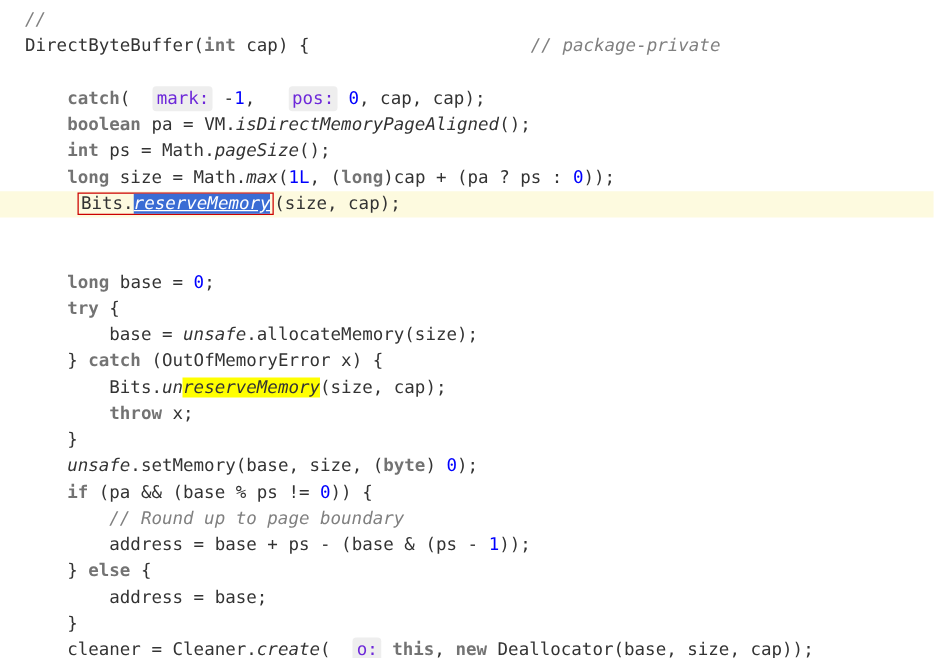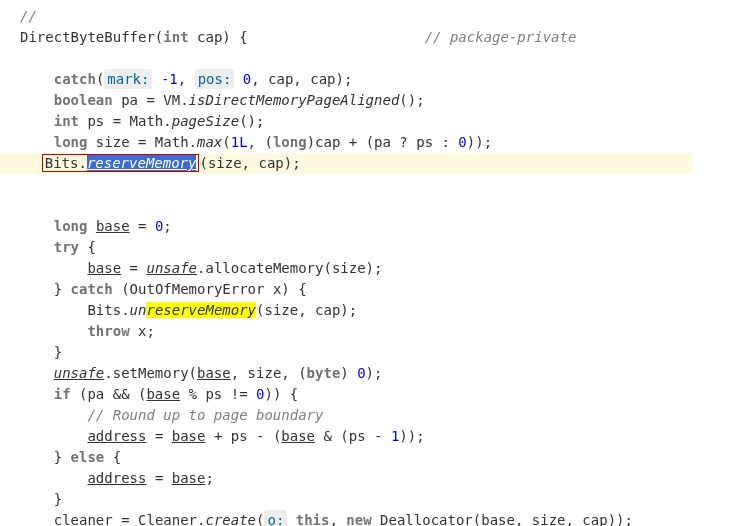--- a/index.html
+++ b/index.html
@@ -15,35 +15,36 @@
     position: relative;
   }
   pre {
     margin: 0;
     padding: 6px 0 8px 20px;
     white-space: pre;
   }
   .kw { color: #737373; font-weight: bold; }
   .num { color: #0000ff; }
   .cmt { color: #808080; font-style: italic; }
-  .ident-u { text-decoration: underline; }
+  .ident-u { }
   .static-it { font-style: italic; text-align: center; }
   .param-hint {
     background: #eeeeee;
-    color: #0369a1;
+    color: #6d28d9;
     border-radius: 3px;
     padding: 2px 3px;
     font-style: normal;
+    margin-left: 18px;
   }
   .hl-line {
     display: block;
     background: #fdfadf;
     margin-left: -20px;
-    padding-left: 8px;
-    width: 693px;
+    padding-left: 28px;
+    width: 747px;
     box-sizing: border-box;
   }
   .redbox {
     border: 1px solid #c00;
     padding: 0 2px;
   }
   .sel {
     background: #3a6cd4;
     color: #fff;
     font-style: italic;

